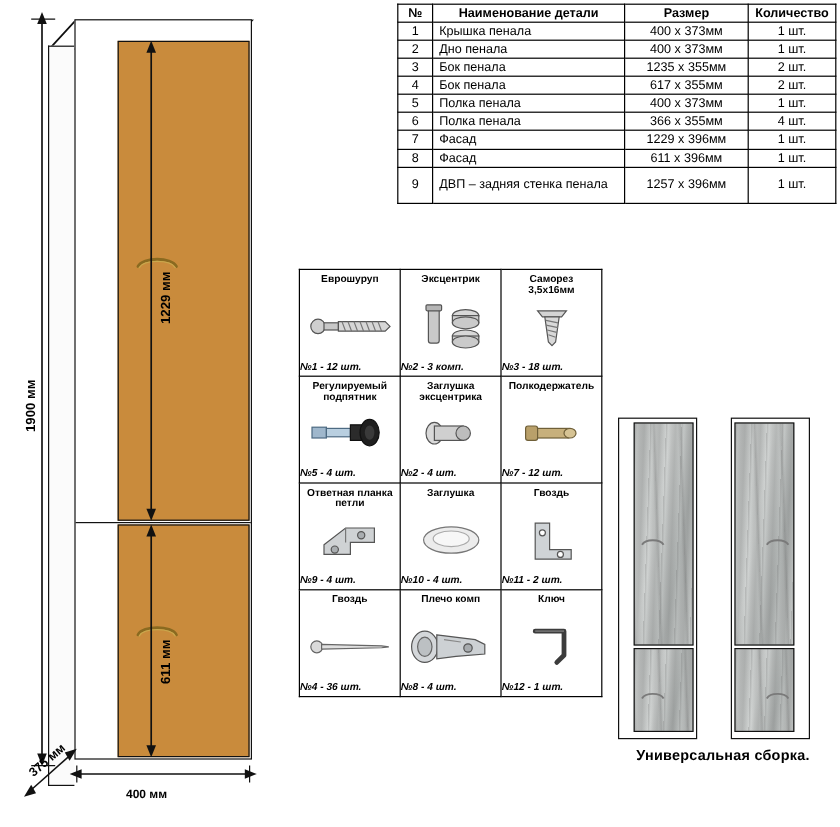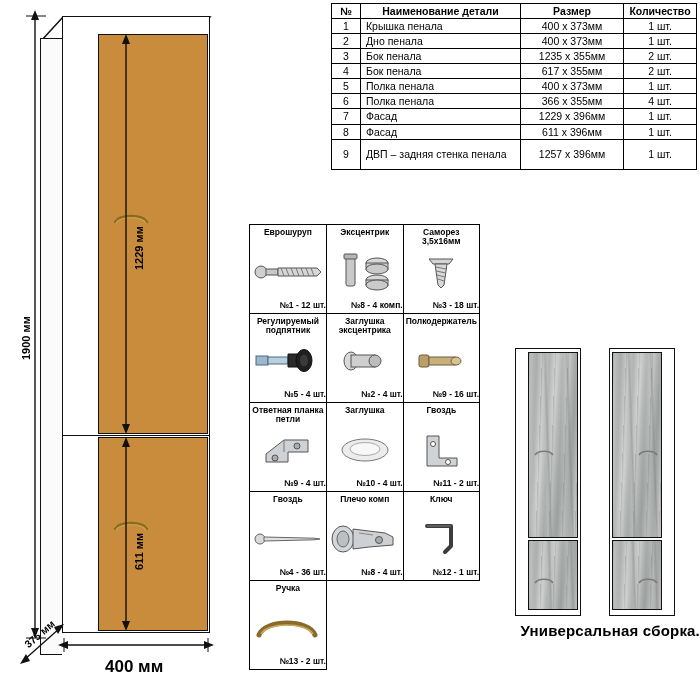--- a/index.html
+++ b/index.html
@@ -109,21 +109,21 @@
   }
   table.parts th { font-weight: bold; font-size: 10.5px; }
   table.parts td.name { text-align: left; padding-left: 5px; }
   table.parts td.idx { width: 22px; }
   table.parts td.size { width: 96px; }
   table.parts td.qty { width: 66px; }
 
   
   #hardware-grid {
     left: 249px; top: 224px;
-    width: 231px;
+    width: 253px;
   }
   .hw-table { border-collapse: collapse; }
   .hw-cell {
     border: 1px solid #000;
     width: 87px;
     height: 88px;
     vertical-align: top;
     padding: 0;
     position: relative;
   }
@@ -138,24 +138,24 @@
   }
   .hw-art {
     height: 44px;
     display: flex;
     align-items: center;
     justify-content: center;
   }
   .hw-qty {
     font-size: 8.5px;
     font-weight: bold;
-    text-align: right;
+    text-align: left;
     position: absolute;
     bottom: 3px;
-    left: 0; right: 0;
+    left: 0; right: 0; font-style: italic;
   }
 
   
   #assembly-view {
     left: 505px; top: 340px;
     width: 195px; height: 300px;
   }
   .asm-cab {
     position: absolute;
     border: 1.5px solid #111;
@@ -178,22 +178,22 @@
         rgba(70,70,70,0.0) 2px,
         rgba(70,70,70,0.0) 20px,
         rgba(70,70,70,0.16) 22px),
       linear-gradient(100deg,#b9bcbb 0%, #cfd2d1 40%, #aeb2b1 70%, #c6c9c8 100%);
     background-color: #bfc3c2;
   }
   .asm-caption {
     position: absolute;
     left: 0; top: 282px;
     width: 195px;
-    text-align: right;
-    font-size: 15px;
+    text-align: center;
+    font-size: 12px;
     font-weight: bold;
     letter-spacing: .2px;
   }
   .asm-handle { position:absolute; width:22px; height:8px; }
 </style>
 </head>
 <body>
 
 <div class="abs" id="cabinet-drawing">
 
@@ -249,21 +249,21 @@
   </svg>
   <div class="dim-label vert-text" style="left:133px; top:570px;">611 мм</div>
 
   <svg class="abs" style="left:58px;top:636px;" width="158" height="18">
     <line x1="6" y1="9" x2="150" y2="9" stroke="#111" stroke-width="1.4"></line>
     <polygon points="0,9 10,5 10,13" fill="#111"></polygon>
     <polygon points="156,9 146,5 146,13" fill="#111"></polygon>
     <line x1="6" y1="2" x2="6" y2="16" stroke="#111" stroke-width="1"></line>
     <line x1="150" y1="2" x2="150" y2="16" stroke="#111" stroke-width="1"></line>
   </svg>
-  <div class="dim-label" style="left:105px; top:657px; font-size:17px;">400 мм</div>
+  <div class="dim-label" style="left:105px; top:657px; font-size:10px;">400 мм</div>
 
   <svg class="abs" style="left:18px;top:620px;" width="52" height="46">
     <line x1="6" y1="40" x2="42" y2="8" stroke="#111" stroke-width="1.3"></line>
     <polygon points="2,44 12,41 8,34" fill="#111"></polygon>
     <polygon points="46,4 36,7 40,14" fill="#111"></polygon>
   </svg>
   <div class="dim-label" style="left:22px; top:641px; transform:rotate(-41deg); transform-origin:left top; font-size:10.5px;">375 мм</div>
 </div>
 
 <div class="abs" id="parts-table">
@@ -360,21 +360,21 @@
             <rect x="16" y="4" width="9" height="30" rx="2" fill="#c9c9c9" stroke="#555"></rect>
             <rect x="14" y="2" width="13" height="5" rx="1" fill="#b5b5b5" stroke="#555"></rect>
             <ellipse cx="47" cy="11" rx="11" ry="5" fill="#d8d8d8" stroke="#555"></ellipse>
             <rect x="36" y="11" width="22" height="6" fill="#d0d0d0" stroke="#555"></rect>
             <ellipse cx="47" cy="17" rx="11" ry="5" fill="#cacaca" stroke="#555"></ellipse>
             <ellipse cx="47" cy="28" rx="11" ry="5" fill="#d8d8d8" stroke="#555"></ellipse>
             <rect x="36" y="28" width="22" height="5" fill="#d0d0d0" stroke="#555"></rect>
             <ellipse cx="47" cy="33" rx="11" ry="5" fill="#cacaca" stroke="#555"></ellipse>
           </svg>
         </div>
-        <div class="hw-qty">№8 - 4 комп.</div>
+        <div class="hw-qty">№2 - 3 комп.</div>
       </td>
 
       <td class="hw-cell">
         <div class="hw-title" style="white-space:pre-line;">Саморез
 3,5х16мм</div>
         <div class="hw-art">
           <svg width="60" height="34" viewBox="0 0 60 34">
             <path d="M18 4 L42 4 L38 9 L22 9 Z" fill="#d4d4d4" stroke="#555"></path>
             <path d="M24 9 L36 9 L33 30 L30 33 L27 30 Z" fill="#d8d8d8" stroke="#555"></path>
             <path d="M25 12 l10 2 M25 16 l10 2 M26 20 l8 2 M27 24 l6 2" stroke="#777" stroke-width="1"></path>
@@ -415,21 +415,21 @@
 
       <td class="hw-cell">
         <div class="hw-title">Полкодержатель</div>
         <div class="hw-art">
           <svg width="64" height="22" viewBox="0 0 64 22">
             <rect x="10" y="5" width="10" height="12" rx="2" fill="#b9a06a" stroke="#6f5f38"></rect>
             <rect x="20" y="7" width="26" height="8" fill="#c7b07c" stroke="#6f5f38"></rect>
             <ellipse cx="47" cy="11" rx="5" ry="4" fill="#d6c394" stroke="#6f5f38"></ellipse>
           </svg>
         </div>
-        <div class="hw-qty">№9 - 16 шт.</div>
+        <div class="hw-qty">№7 - 12 шт.</div>
       </td>
     </tr>
     <tr>
 
       <td class="hw-cell">
         <div class="hw-title" style="white-space:pre-line;">Ответная планка
 петли</div>
         <div class="hw-art">
           <svg width="60" height="36" viewBox="0 0 60 36">
             <path d="M8 22 L26 8 L50 8 L50 20 L30 20 L30 30 L8 30 Z" fill="#cfd2d4" stroke="#555"></path>
@@ -494,36 +494,20 @@
       <td class="hw-cell">
         <div class="hw-title">Ключ</div>
         <div class="hw-art">
           <svg width="48" height="38" viewBox="0 0 48 38">
             <path d="M10 6 L34 6 L34 26 L28 32" fill="none" stroke="#3c3c3c" stroke-width="4" stroke-linecap="round" stroke-linejoin="round"></path>
             <path d="M10 6 L34 6" fill="none" stroke="#6e6e6e" stroke-width="1.4"></path>
           </svg>
         </div>
         <div class="hw-qty">№12 - 1 шт.</div>
       </td>
-    </tr>
-    <tr>
-
-      <td class="hw-cell">
-        <div class="hw-title">Ручка</div>
-        <div class="hw-art">
-          <svg width="70" height="26" viewBox="0 0 70 26">
-            <path d="M6 20 C12 4, 56 4, 62 20" stroke="#8a6a2a" stroke-width="5" fill="none" stroke-linecap="round"></path>
-            <path d="M8 19 C14 7, 54 7, 60 19" stroke="#c6a martin" stroke-width="1.6" fill="none"></path>
-            <path d="M8 19 C14 7, 54 7, 60 19" stroke="#caa85a" stroke-width="1.6" fill="none"></path>
-          </svg>
-        </div>
-        <div class="hw-qty">№13 - 2 шт.</div>
-      </td>
-      <td class="hw-empty"></td>
-      <td class="hw-empty"></td>
     </tr>
   </tbody>
     </table>
 </div>
 
 <div class="abs" id="assembly-view">
 
   <div class="asm-cab" style="left:10px; top:8px; width:66px; height:268px;"></div>
   <div class="asm-door" style="left:23px; top:12px; width:50px; height:186px;">
     <div class="asm-handle" style="left:4px; top:90px;">

